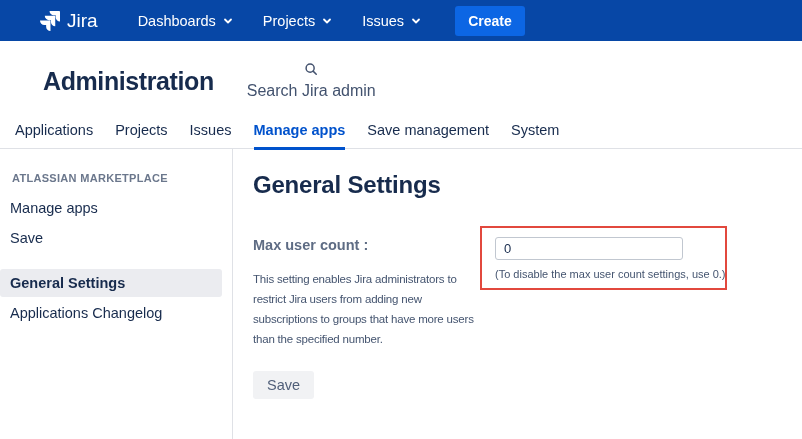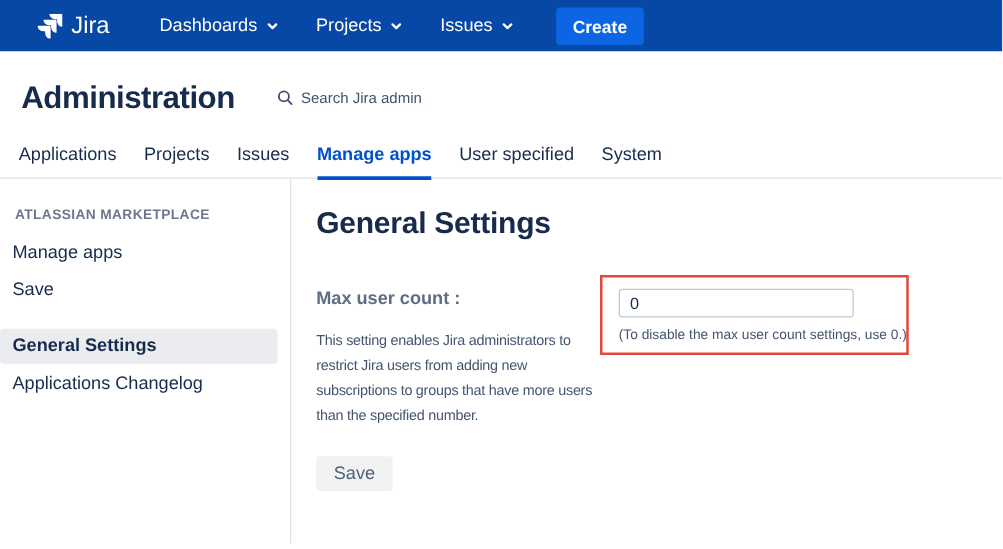--- a/index.html
+++ b/index.html
@@ -12,21 +12,21 @@
   .page {
     width: 802px; height: 439px;
     overflow: hidden; background: #fff;
     position: relative;
   }
 
   
   .navbar {
     height: 41px; background: #0747A6;
     display: flex; align-items: center;
-    padding: 0 22px;
+    padding: 0 32px;
   }
   .logo {
     display: flex; align-items: center; gap: 7px;
     color: #fff; font-size: 19px; font-weight: 500;
     margin-left: 8px; margin-right: 40px; cursor: pointer;
   }
   .nav-item {
     display: flex; align-items: center; gap: 7px;
     color: #ffffff; font-size: 14.5px;
     margin-right: 30px; cursor: pointer;
@@ -34,30 +34,31 @@
   .create-btn {
     background: #0C66E4; color: #fff;
     font-family: inherit; font-size: 14px; font-weight: 700;
     border: none; border-radius: 3px;
     padding: 7px 13px; margin-left: 4px; cursor: pointer;
   }
 
   
   .admin-header {
     display: flex; align-items: center;
-    padding: 21px 0 13px 17px;
+    padding: 21px 0 13px 43px;
   }
   .admin-title {
     font-size: 25px; font-weight: 700; color: #172B4D;
     letter-spacing: -0.4px; margin: 0; line-height: 32px;
   }
   .admin-search {
     display: flex; align-items: center; gap: 6px;
-    margin-left: 33px; color: #42526E; font-size: 12px;
+    margin-left: 33px; color: #42526E; font-size: 16px;
     cursor: text;
+    flex-direction: column;
   }
 
   
   .tabs {
     display: flex; padding: 7px 0 0 15px;
     border-bottom: 1px solid #DFE1E6;
   }
   .tab {
     font-size: 14.5px; color: #172B4D;
     padding: 2px 0 9px 0; margin-right: 22px;
@@ -178,21 +179,21 @@
       </span>
       <span>Search Jira admin</span>
     </div>
   </div>
 
   <div class="tabs">
     <div class="tab">Applications</div>
     <div class="tab">Projects</div>
     <div class="tab">Issues</div>
     <div class="tab active">Manage apps</div>
-    <div class="tab">User specified</div>
+    <div class="tab">Save management</div>
     <div class="tab">System</div>
   </div>
 
   <div class="content">
 
     <div class="sidebar">
       <div class="side-section">
         <div class="side-header">ATLASSIAN MARKETPLACE</div>
         <div class="side-item">Manage apps</div>
         <div class="side-item">Save</div>

